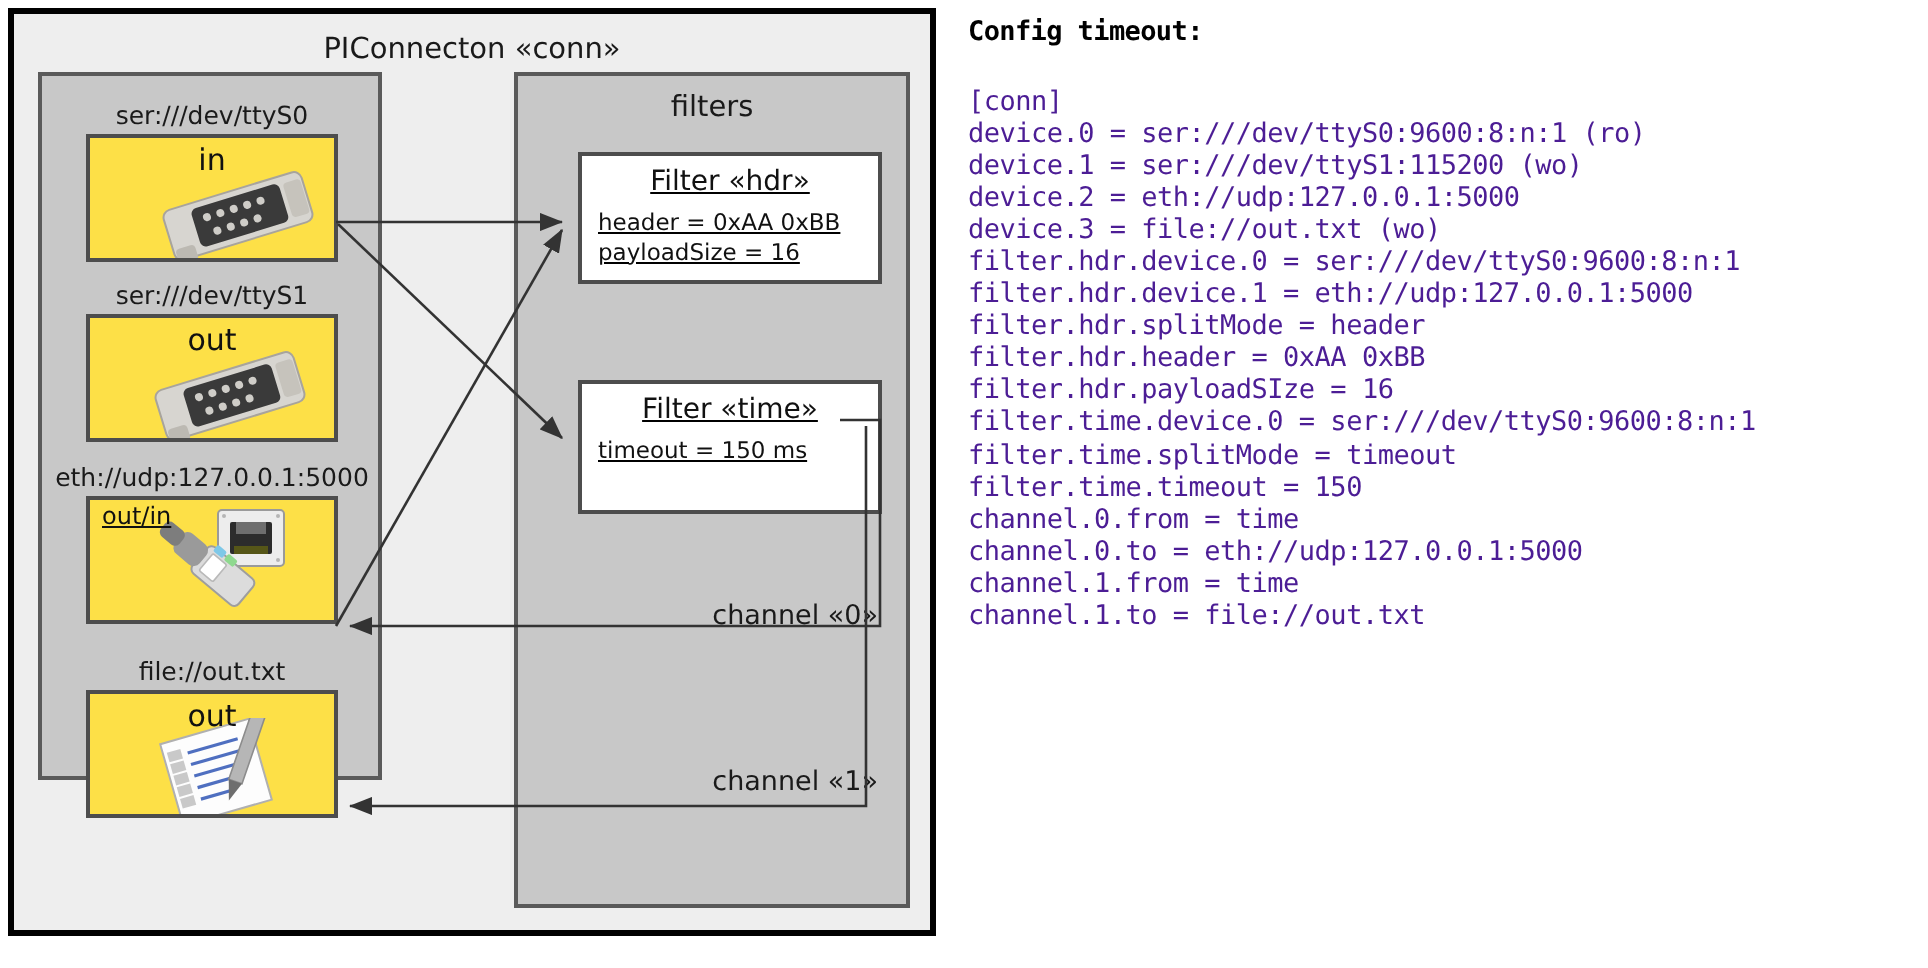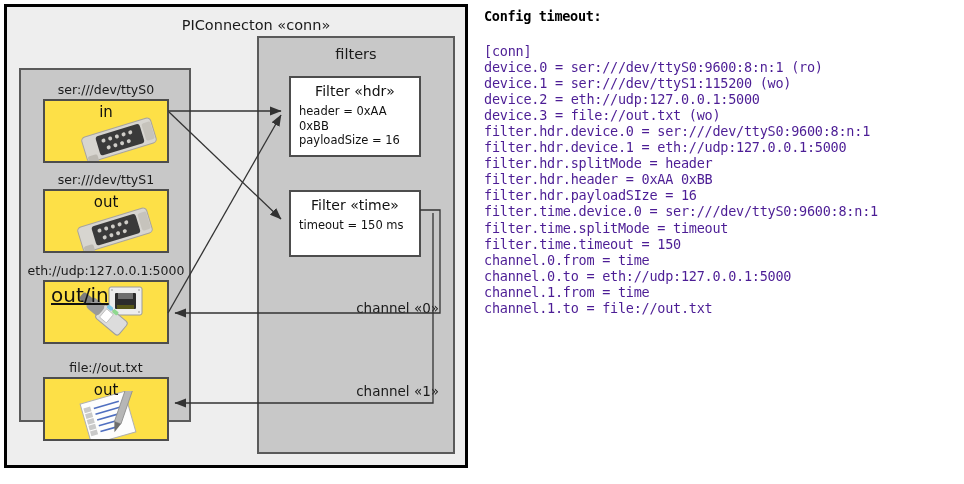--- a/index.html
+++ b/index.html
@@ -31,32 +31,31 @@
     box-sizing: border-box;
   }
 
   .outer-title {
     position: absolute;
     left: 0; top: 10px;
     width: 100%;
     text-align: center;
     font-size: 14.5px;
     color: #1a1a1a;
-    padding-left: 20px;
   }
 
   .panel {
     position: absolute;
     background: #c8c8c8;
     border: 2px solid #5a5a5a;
     box-sizing: border-box;
   }
   #devices-panel {
     left: 19px; top: 36px;
-    width: 172px; height: 354px; margin-top: 32px;
+    width: 172px; height: 354px;
   }
   #filters-panel {
     left: 257px; top: 36px;
     width: 198px; height: 418px; padding-left: 16px;
   }
   .panel-title {
     position: absolute;
     left: 0; top: 8px;
     width: 100%;
     text-align: center;
@@ -100,35 +99,36 @@
     text-align: center;
     font-size: 15px;
     color: #111;
     z-index: 3;
   }
   .device-label.left {
     text-align: right;
     left: 6px;
     width: auto;
     top: 1px;
-    font-size: 20px;
+    font-size: 12px;
     text-decoration: underline;
   }
   .device-icon {
     position: absolute;
   }
 
   
   .filter-box {
     position: absolute;
     left: 30px;
-    width: 132px;
+    width: 152px;
     background: #ffffff;
     border: 2px solid #4d4d4d;
     box-sizing: border-box;
+    text-decoration: underline;
   }
   .filter-title {
     text-align: center;
     font-size: 14px;
     color: #111;
     margin-top: 5px;
     margin-bottom: 5px;
   }
   .filter-props {
     padding: 0 8px 7px 8px;

